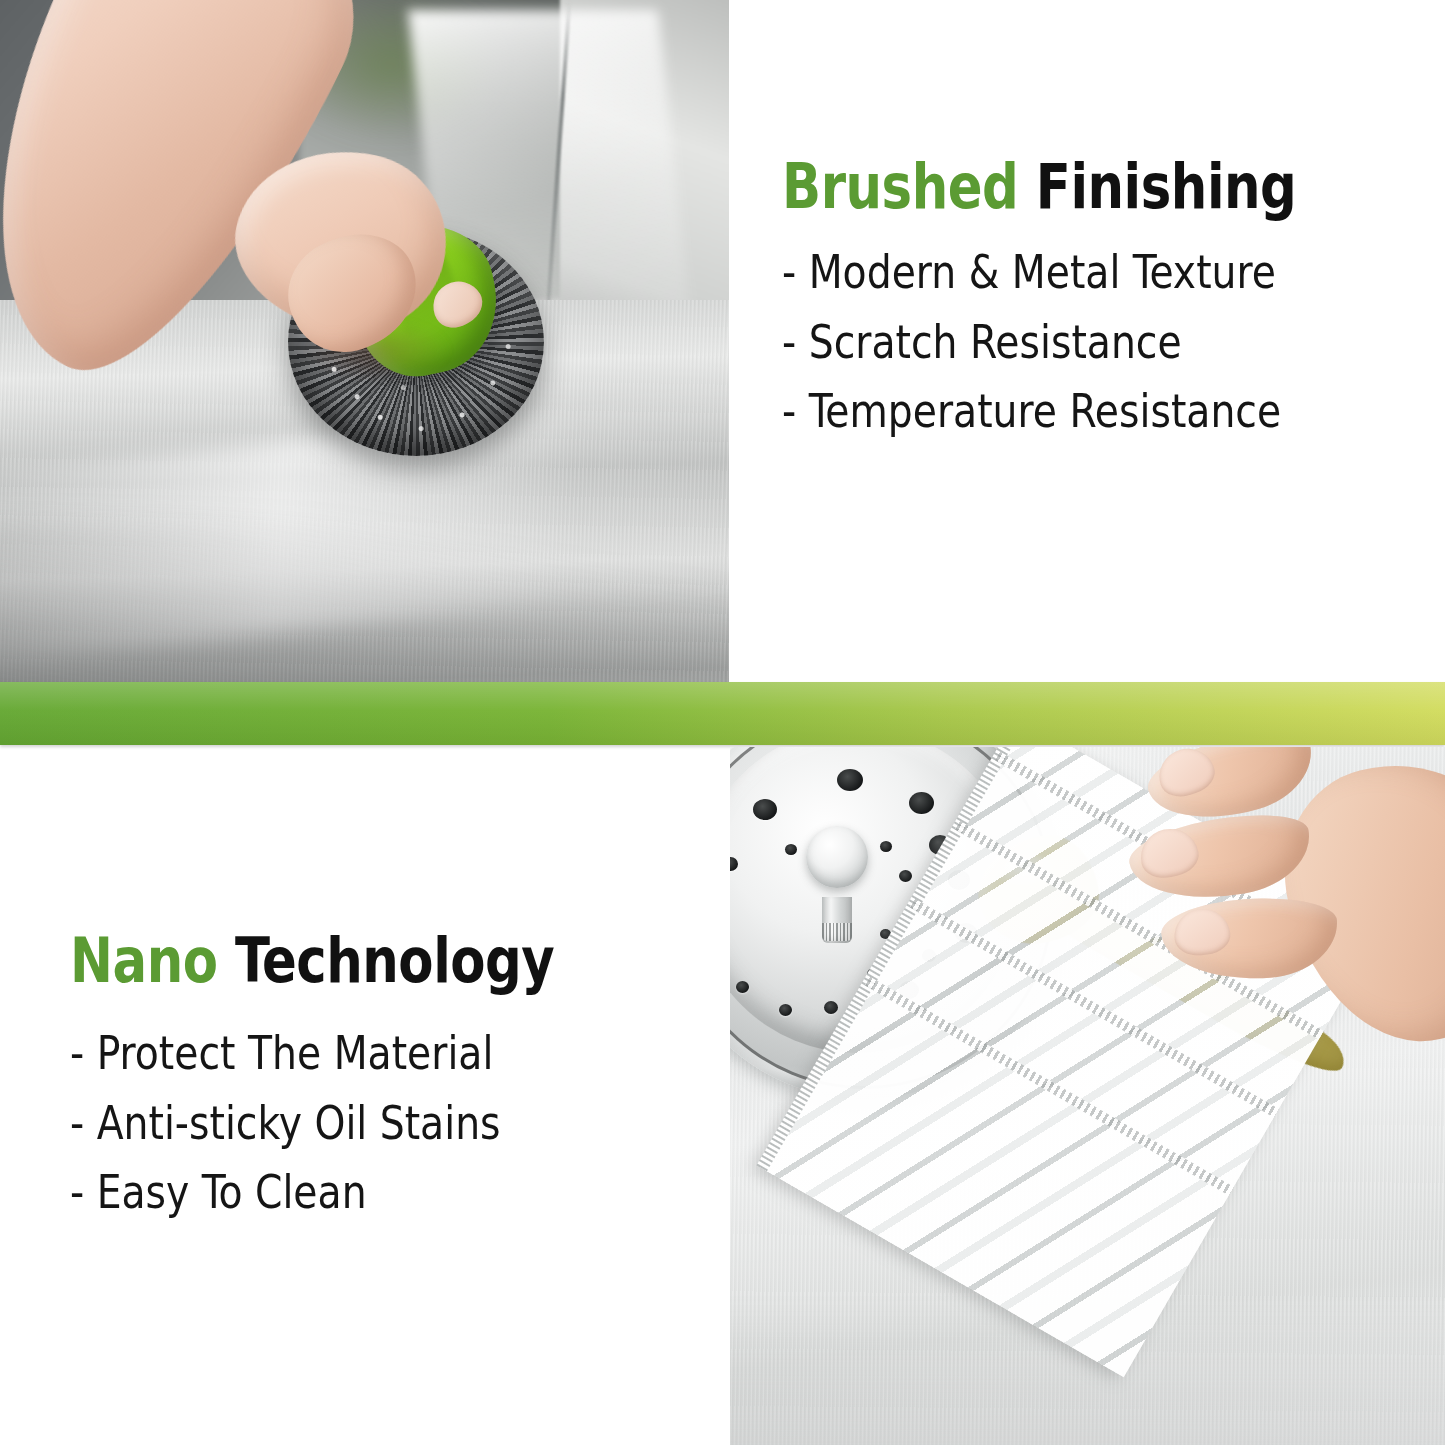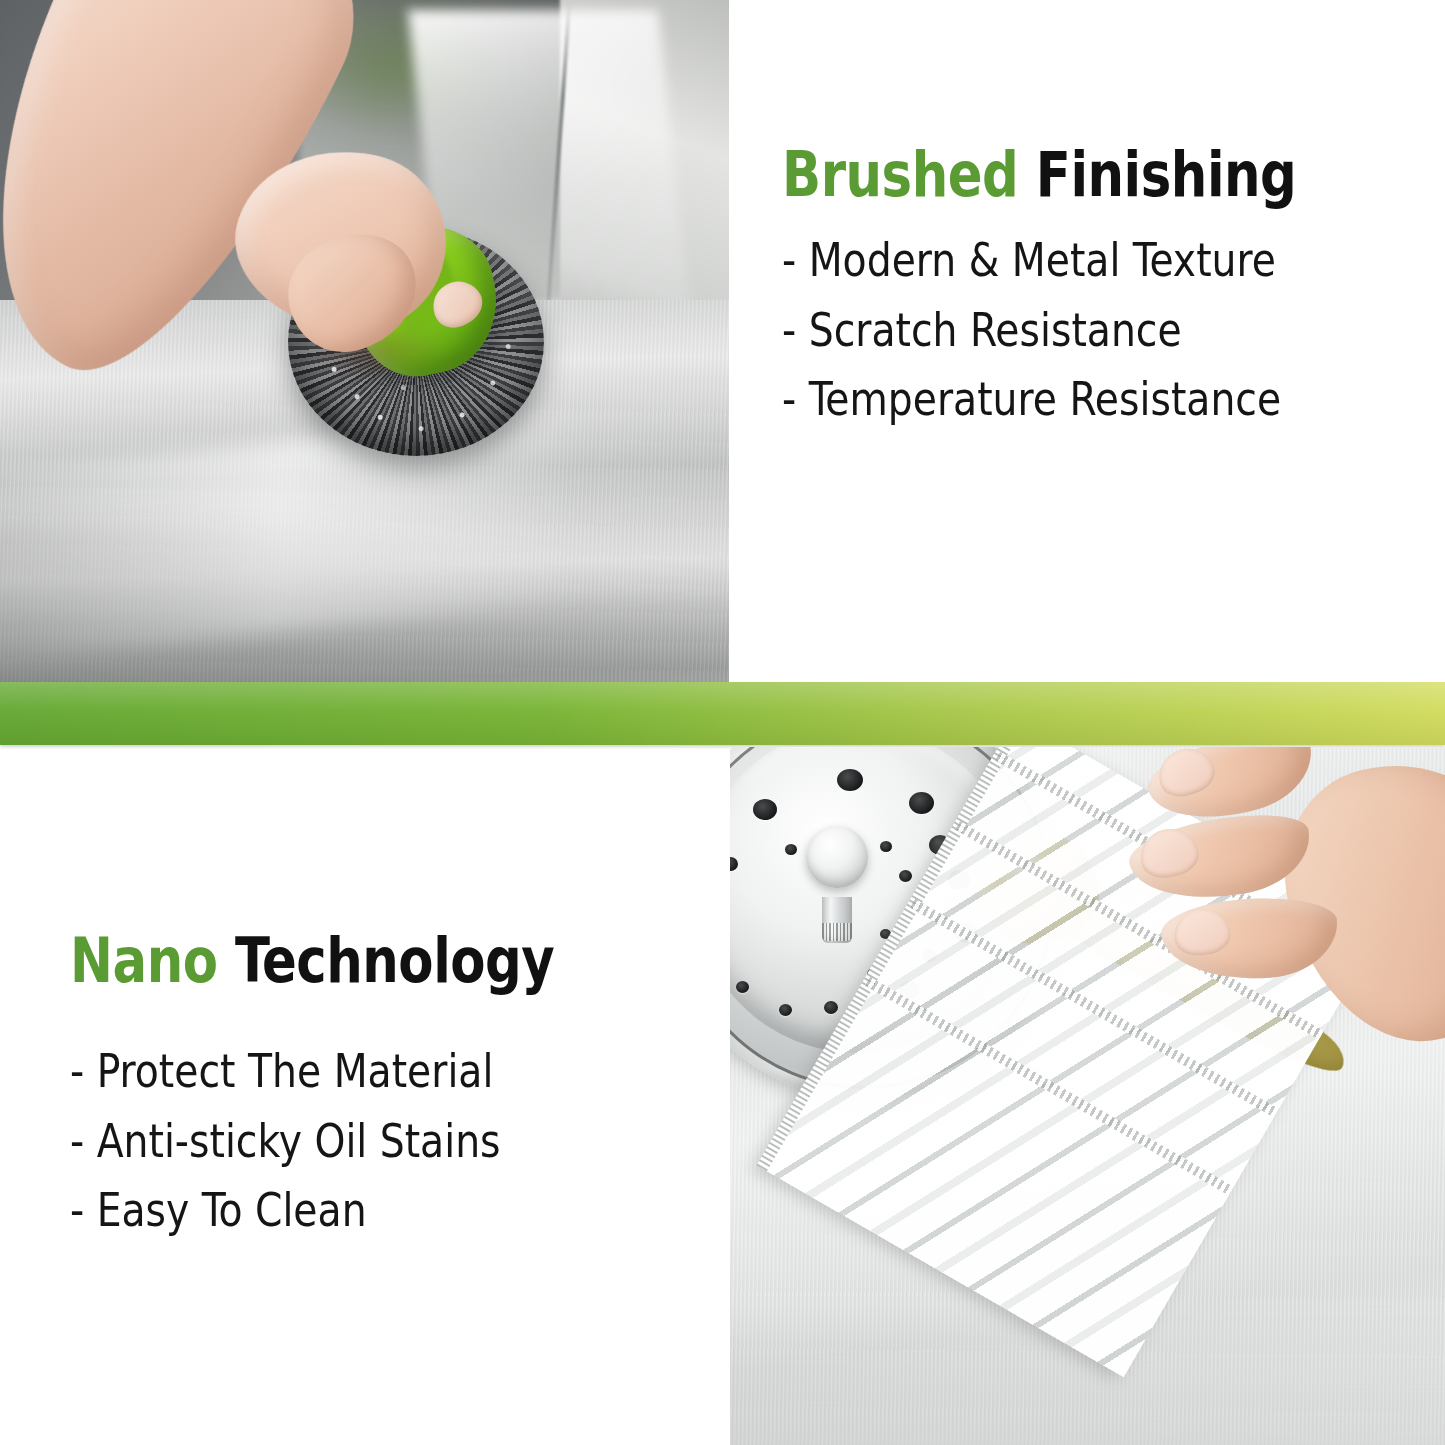--- a/index.html
+++ b/index.html
@@ -310,21 +310,21 @@
   .br-palm {
     position:absolute; left:170px; top:40px; width:230px; height:280px;
     background:linear-gradient(120deg,#f5dac6 0%, #e9bfa5 55%, #d7a78c 100%);
     border-radius:44% 56% 50% 50% / 40% 40% 60% 60%;
     transform:rotate(-14deg);
     box-shadow: inset -16px -10px 30px rgba(170,118,90,0.32);
   }
 
   
   .text-block { position:absolute; }
-  .block-tr { left:782px; top:144px; width:630px; }
+  .block-tr { left:782px; top:156px; width:630px; }
   .block-bl { left:70px;  top:930px; width:630px; }
 
   .headline {
     font-family:"DejaVu Sans Condensed","Liberation Sans Narrow","Liberation Sans", sans-serif;
     font-weight:700;
     font-size:62px;
     line-height:1.0;
     letter-spacing:-0.5px;
     white-space:nowrap;
     transform:scaleX(0.92);
@@ -339,21 +339,21 @@
   }
   .bullet {
     font-family:"Liberation Sans Narrow","DejaVu Sans Condensed","Liberation Sans", sans-serif;
     font-size:47px;
     line-height:1.48;
     color:#151515;
     white-space:nowrap;
     transform:scaleX(0.93);
     transform-origin:left center;
   }
-  .block-bl .bullets { margin-top:44px; }
+  .block-bl .bullets { margin-top:26px; }
 </style>
 </head>
 <body>
 
 <div id="page">
 
   <div class="photo-tl">
     <div class="tl-wall-left"></div>
     <div class="tl-wall-back"></div>
     <div class="tl-green-reflect"></div>

